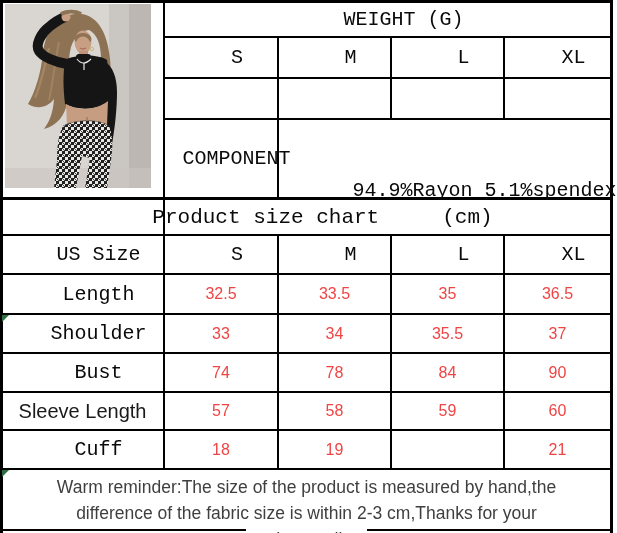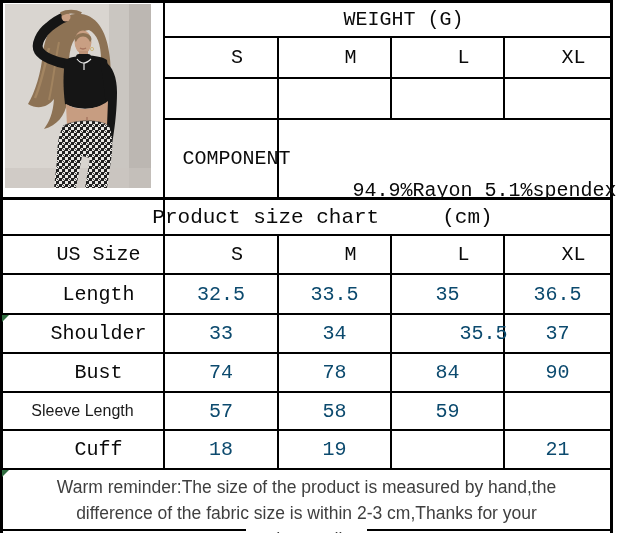--- a/index.html
+++ b/index.html
@@ -5,22 +5,22 @@
   html,body{margin:0;padding:0;background:#ffffff;}
   .stage{
     position:relative;width:617px;height:533px;background:#ffffff;
     overflow:hidden;font-family:"Liberation Sans",sans-serif;
   }
   .cell{
     position:absolute;display:flex;align-items:center;justify-content:center;
     text-align:center;color:#000;
   }
   .mono{font-family:"Liberation Mono","DejaVu Sans Mono",monospace;font-size:20px;color:#0a0a0a;padding-left:16px;}
-  .sans{font-family:Liberation Mono, monospace;font-size:20px;color:#0c4a6e;}
-  .sans-label{font-family:"Liberation Sans","DejaVu Sans",sans-serif;font-size:16px;font-weight:500;color:#1a1a1a;}
+  .sans{font-family:Liberation Sans, sans-serif;font-size:16px;color:#ef4444;}
+  .sans-label{font-family:"Liberation Sans","DejaVu Sans",sans-serif;font-size:20px;font-weight:500;color:#1a1a1a;}
   .pre{white-space:pre;}
   .hl,.vl{position:absolute;background:#000;}
   .reminder-line{
     position:absolute;left:0;width:613px;text-align:center;
     font-family:"Liberation Sans","DejaVu Sans",sans-serif;
     font-size:17.5px;color:#3f3f3f;line-height:26px;
   }
   .reminder-line span{background:#fff;padding:0 5px;}
   .err-tri{
     position:absolute;width:0;height:0;
@@ -141,33 +141,34 @@
 
   <div class="cell mono" style="left:2px;top:275px;width:161px;height:38px;">Length</div>
   <div class="cell sans" style="left:165px;top:275px;width:112px;height:38px;">32.5</div>
   <div class="cell sans" style="left:279px;top:275px;width:111px;height:38px;">33.5</div>
   <div class="cell sans" style="left:392px;top:275px;width:111px;height:38px;">35</div>
   <div class="cell sans" style="left:505px;top:275px;width:105px;height:38px;">36.5</div>
 
   <div class="cell mono" style="left:2px;top:315px;width:161px;height:37px;">Shoulder</div>
   <div class="cell sans" style="left:165px;top:315px;width:112px;height:37px;">33</div>
   <div class="cell sans" style="left:279px;top:315px;width:111px;height:37px;">34</div>
-  <div class="cell sans" style="left:392px;top:315px;width:111px;height:37px;padding-left:36px;">35.5</div>
+  <div class="cell sans" style="left:392px;top:315px;width:111px;height:37px;">35.5</div>
   <div class="cell sans" style="left:505px;top:315px;width:105px;height:37px;">37</div>
 
   <div class="cell mono" style="left:2px;top:354px;width:161px;height:37px;">Bust</div>
   <div class="cell sans" style="left:165px;top:354px;width:112px;height:37px;">74</div>
   <div class="cell sans" style="left:279px;top:354px;width:111px;height:37px;">78</div>
   <div class="cell sans" style="left:392px;top:354px;width:111px;height:37px;">84</div>
   <div class="cell sans" style="left:505px;top:354px;width:105px;height:37px;">90</div>
 
   <div class="cell sans-label" style="left:2px;top:393px;width:161px;height:36px;">Sleeve Length</div>
   <div class="cell sans" style="left:165px;top:393px;width:112px;height:36px;">57</div>
   <div class="cell sans" style="left:279px;top:393px;width:111px;height:36px;">58</div>
   <div class="cell sans" style="left:392px;top:393px;width:111px;height:36px;">59</div>
+  <div class="cell sans" style="left:505px;top:393px;width:105px;height:36px;">60</div>
 
   <div class="cell mono" style="left:2px;top:431px;width:161px;height:37px;">Cuff</div>
   <div class="cell sans" style="left:165px;top:431px;width:112px;height:37px;">18</div>
   <div class="cell sans" style="left:279px;top:431px;width:111px;height:37px;">19</div>
   <div class="cell sans" style="left:392px;top:431px;width:111px;height:37px;margin-top:37px;">20</div>
   <div class="cell sans" style="left:505px;top:431px;width:105px;height:37px;border-radius:11px;">21</div>
 
   <div class="reminder-line" style="top:474px;"><span>Warm reminder:The size of the product is measured by hand,the</span></div>
   <div class="reminder-line" style="top:500px;"><span>difference of the fabric size is within 2-3 cm,Thanks for your</span></div>
   <div class="reminder-line" style="top:526px;"><span>understanding</span></div>

